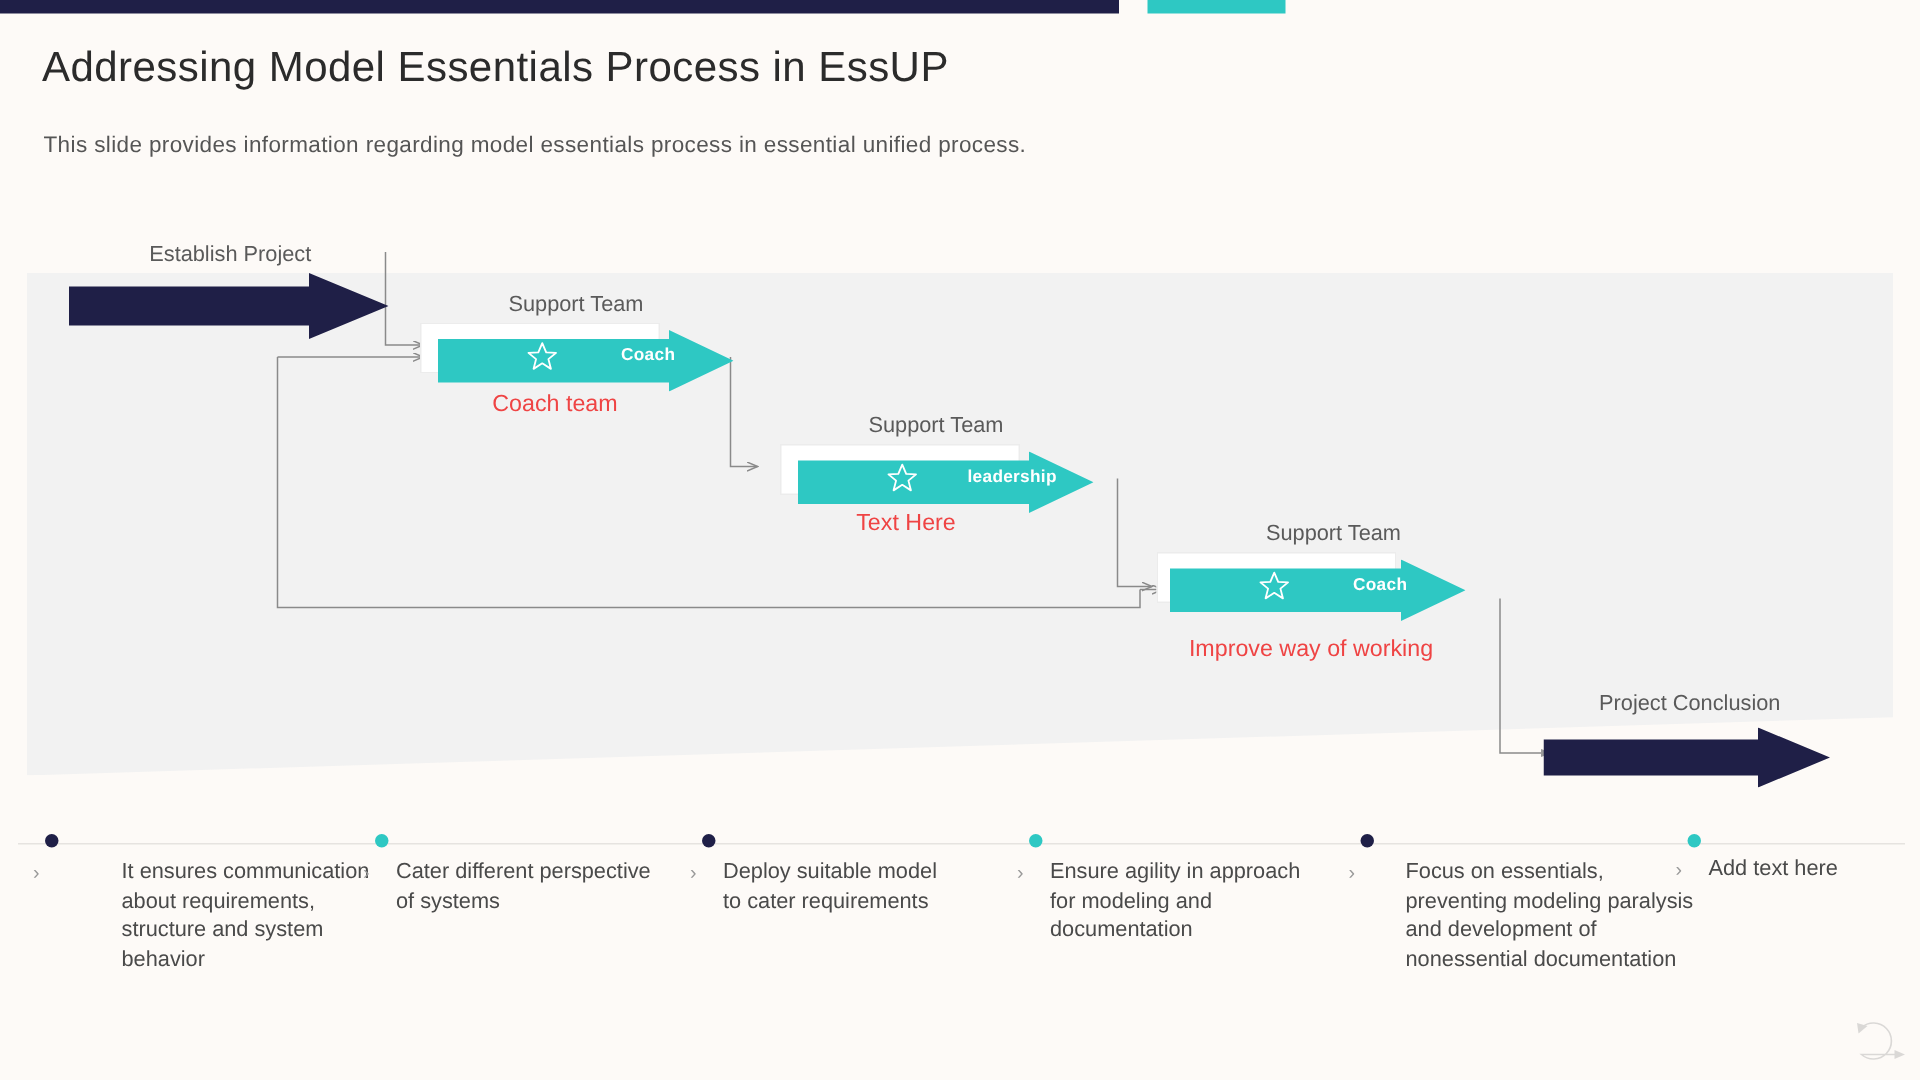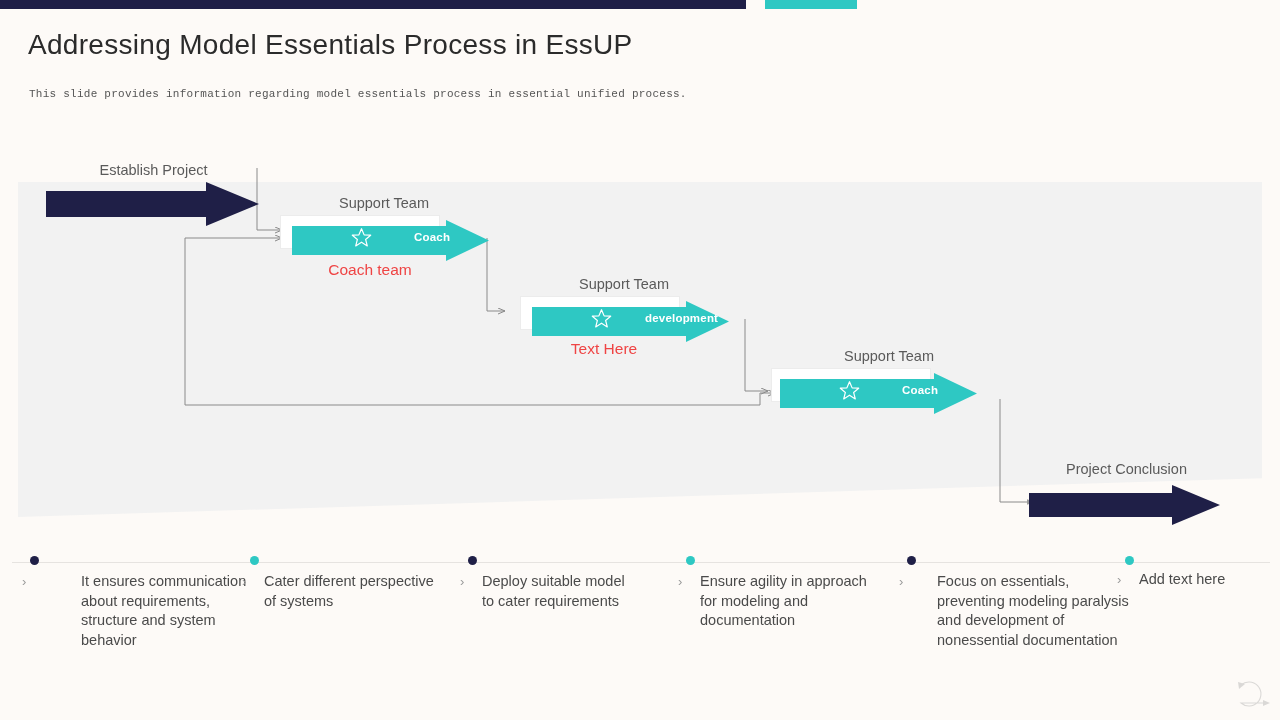--- a/index.html
+++ b/index.html
@@ -16,21 +16,21 @@
   .accent-teal { position:absolute; left:765px; top:0; width:92px; height:9px; background:#2ec8c3; }
 
   
   .title {
     position:absolute; left:28px; top:29px;
     font-size:28px; font-weight:400; color:#2b2b2b;
     letter-spacing:0.3px; white-space:nowrap;
   }
   .subtitle {
     position:absolute; left:29px; top:88px;
-    font-size:11px; color:#555; letter-spacing:0.25px; white-space:nowrap;font-family:Liberation Mono, monospace;
+    font-size:15px; color:#555; letter-spacing:0.25px; white-space:nowrap;
   }
 
   
   .band {
     position:absolute; left:18px; top:182px; width:1244px; height:335px;
     background:#f2f2f2;
     clip-path:polygon(0 0, 100% 0, 100% 88.4%, 0 100%);
   }
 
   
@@ -151,21 +151,21 @@
     <div class="arrowbox" style="left:14px; top:25px; width:197px; height:41px;">
       <svg class="arrowshape" viewBox="0 0 197 41" preserveAspectRatio="none">
         <polygon points="0,6 154,6 154,0 197,20.5 154,41 154,35 0,35" fill="#2ec8c3"></polygon>
       </svg>
       <div class="arrow-content">
         <span class="star-slot" style="left:58px; top:6px; width:22px; height:22px;">
           <svg width="21" height="21" viewBox="0 0 24 24">
             <polygon points="12,2 15,9 22.5,9.4 16.7,14.2 18.6,21.6 12,17.4 5.4,21.6 7.3,14.2 1.5,9.4 9,9" fill="none" stroke="#ffffff" stroke-width="1.4" stroke-linejoin="round"></polygon>
           </svg>
         </span>
-        <span class="arrow-text" style="left:113px; top:11px;">development</span>
+        <span class="arrow-text" style="left:113px; top:11px;">leadership</span>
       </div>
     </div>
     <div class="base-label" style="top:64px; left:-20px;">Text Here</div>
   </div>
 
   <div class="stage" style="left:783px; top:348px; width:212px; height:90px;">
     <div class="cap-label">Support Team</div>
     <div class="whiteplate" style="left:-12px; top:20px; width:160px; height:34px;"></div>
     <div class="arrowbox" style="left:-3px; top:25px; width:197px; height:41px;">
       <svg class="arrowshape" viewBox="0 0 197 41" preserveAspectRatio="none">
@@ -173,20 +173,21 @@
       </svg>
       <div class="arrow-content">
         <span class="star-slot" style="left:58px; top:6px; width:22px; height:22px;">
           <svg width="21" height="21" viewBox="0 0 24 24">
             <polygon points="12,2 15,9 22.5,9.4 16.7,14.2 18.6,21.6 12,17.4 5.4,21.6 7.3,14.2 1.5,9.4 9,9" fill="none" stroke="#ffffff" stroke-width="1.4" stroke-linejoin="round"></polygon>
           </svg>
         </span>
         <span class="arrow-text" style="left:122px; top:11px;">Coach</span>
       </div>
     </div>
+    <div class="base-label" style="top:76px; left:-15px;">Improve way of working</div>
   </div>
 
   <div class="stage" style="left:1029px; top:461px; width:195px; height:62px;">
     <div class="cap-label">Project Conclusion</div>
     <div class="arrowbox" style="left:0px; top:24px; width:191px; height:40px;">
       <svg class="arrowshape" viewBox="0 0 191 40" preserveAspectRatio="none">
         <polygon points="0,8 143,8 143,0 191,20 143,40 143,32 0,32" fill="#1f1f47"></polygon>
       </svg>
     </div>
   </div>

